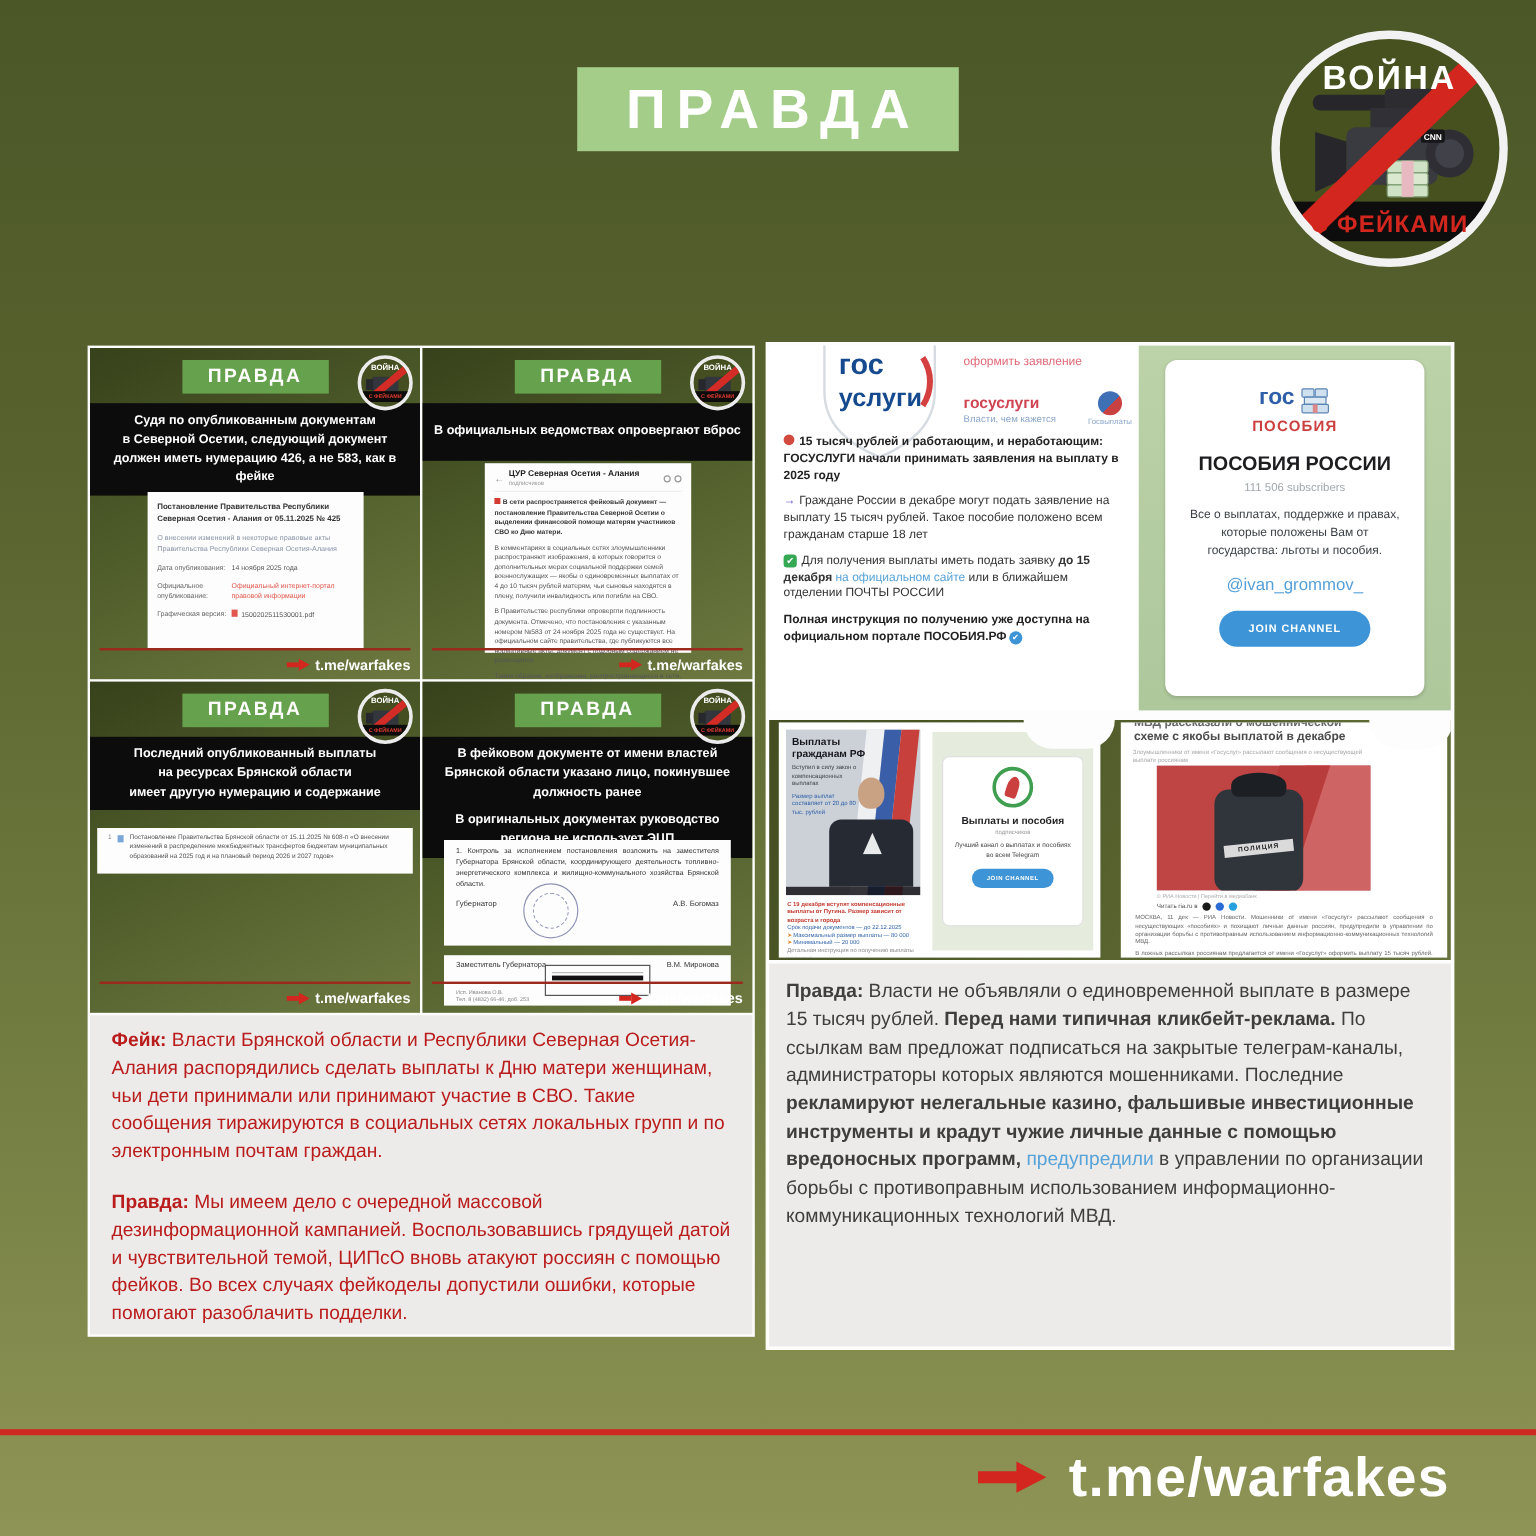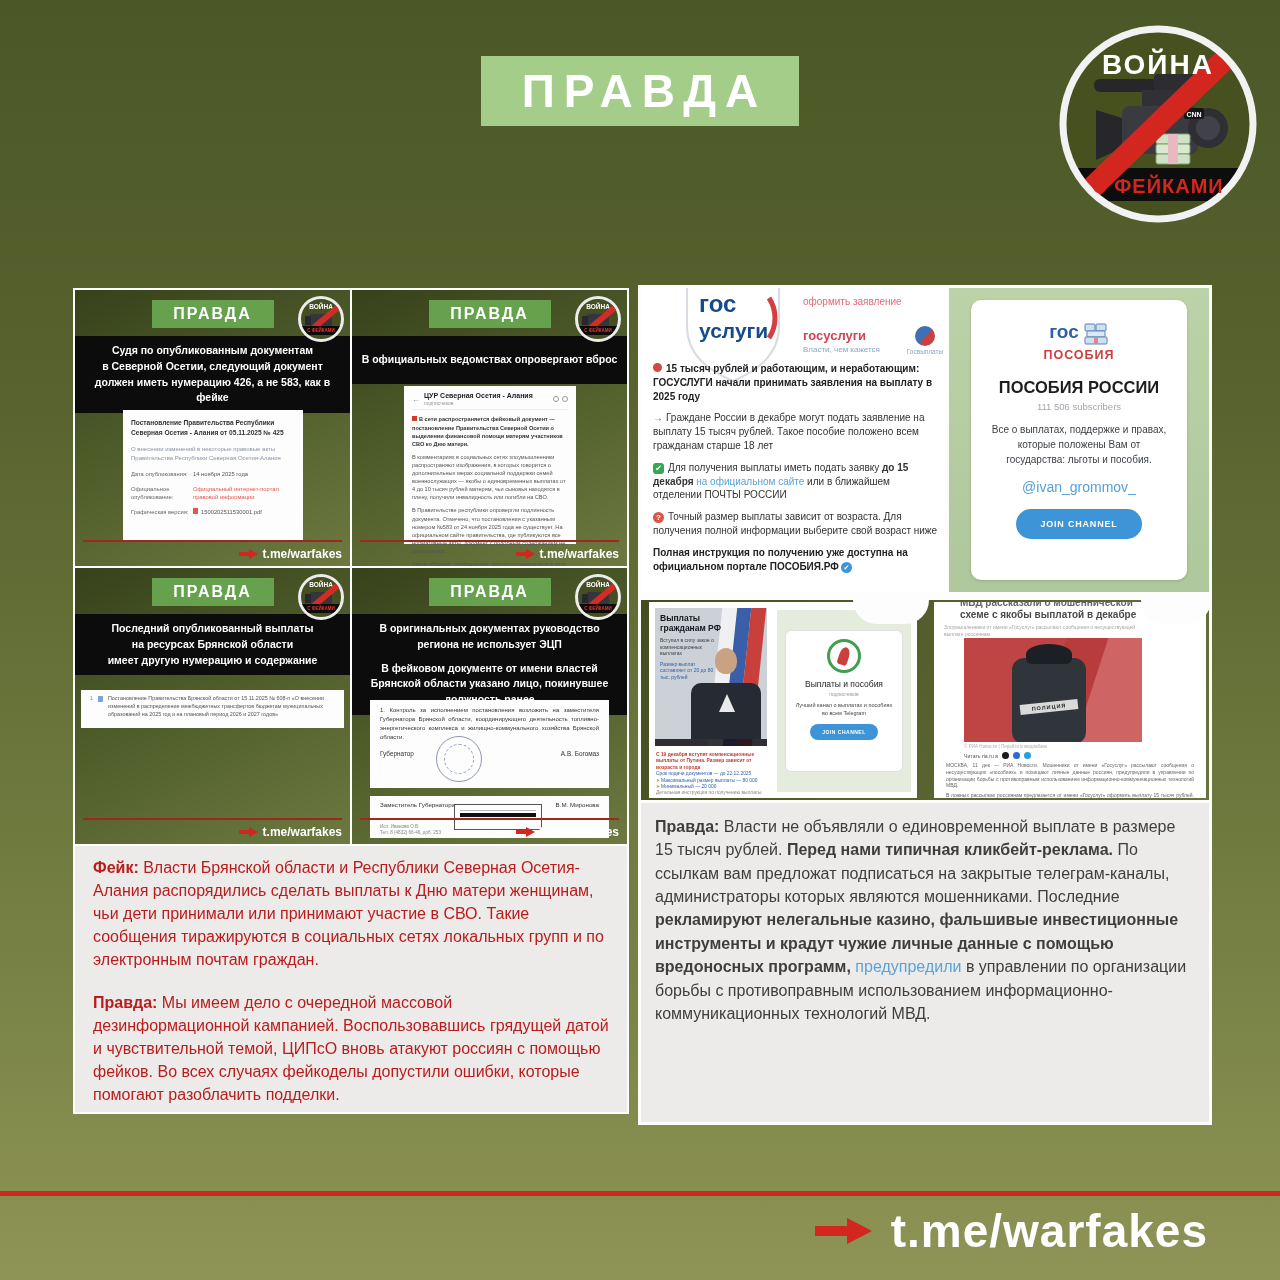--- a/index.html
+++ b/index.html
@@ -148,28 +148,28 @@
   .elist{position:absolute;left:7px;top:150px;width:116px;font-size:4.9px;line-height:1.3}
   .elist .r{color:#c23b30;font-weight:bold}
   .elist .bl{color:#2f62a8}
   .elist .gy{color:#888}
   .op{color:#e08a2e;margin-right:1px}
   .emat{position:absolute;left:128px;top:8px;width:134px;height:182px;background:#e6ecdd}
   .ecard{position:absolute;left:8px;top:20px;width:118px;height:142px;background:#fff;border:1px solid #e0e0e0;
          border-radius:6px;text-align:center}
   .elogo{margin:8px auto 0;width:34px;height:34px;border-radius:50%;border:3px solid #3f9e4f;position:relative}
   .elogo i{position:absolute;left:9px;top:5px;width:10px;height:18px;background:#cc3f3f;border-radius:50% 50% 20% 20%;transform:rotate(18deg)}
-  .ecard .ttl{font-size:8.5px;font-weight:normal;color:#1d1d1f;margin-top:6px}
+  .ecard .ttl{font-size:8.5px;font-weight:bold;color:#1d1d1f;margin-top:6px}
   .ecard .sub{font-size:5px;color:#999;margin-top:2px}
   .ecard .dsc{font-size:5.5px;color:#444;margin:5px 8px 0;line-height:1.4}
   .ecard .btn{margin:7px auto 0;width:68px;height:16px;border-radius:8px;background:#3d94d6;color:#fff;
               font-size:5px;font-weight:bold;display:flex;align-items:center;justify-content:center;letter-spacing:.5px}
 
   
-  .fh{margin:0 26px;overflow:hidden}
+  .fh{margin:0 11px;overflow:hidden}
   .fh .l1{font-size:10px;font-weight:bold;color:#666;line-height:1.2;margin-top:-5px}
   .fh .l2{font-size:10px;font-weight:bold;color:#4a4a4a;line-height:1.2}
   .fby{margin:3px 60px 0 10px;font-size:5px;color:#a7a7a7;line-height:1.35}
   .fphoto{position:absolute;left:30px;top:36px;width:178px;height:104px;background:#bf4545;overflow:hidden}
   .fdec1{position:absolute;right:-20px;top:-10px;width:90px;height:130px;background:#cf6464;transform:rotate(18deg)}
   .fdec2{position:absolute;right:46px;top:-40px;width:40px;height:150px;background:#b93c3c;transform:rotate(18deg)}
   .fbody{position:absolute;left:48px;top:20px;width:74px;height:86px;background:#30343b;border-radius:12px}
   .fhat{position:absolute;left:62px;top:6px;width:46px;height:20px;background:#1c1f24;border-radius:50% 50% 6px 6px}
   .fpatch{position:absolute;left:56px;top:64px;width:58px;height:10px;background:#dadada;transform:rotate(-6deg);
           font-size:5.5px;font-weight:bold;color:#222;text-align:center;line-height:10px;letter-spacing:1px}
@@ -339,22 +339,22 @@
   <div class="card cardD">
     <div class="minilogo">
       <span class="ml-top">ВОЙНА</span>
       <span class="ml-cam"></span>
       <span class="ml-lens"></span>
       <span class="ml-slash"></span>
       <span class="ml-band">С ФЕЙКАМИ</span>
     </div>
     <div class="badge">ПРАВДА</div>
     <div class="cbanner">
+      <div class="bpara">В фейковом документе от имени властей Брянской области указано лицо, покинувшее должность ранее</div>
       <div class="bpara">В оригинальных документах руководство региона не использует ЭЦП</div>
-      <div class="bpara">В фейковом документе от имени властей Брянской области указано лицо, покинувшее должность ранее</div>
     </div>
     <div class="docD1">
       <div class="p">1. Контроль за исполнением постановления возложить на заместителя Губернатора Брянской области, координирующего деятельность топливно-энергетического комплекса и жилищно-коммунального хозяйства Брянской области.</div>
       <div class="sig">
         <span>Губернатор</span>
         <span class="seal">
             <i></i>
           </span>
         <span>А.В. Богомаз</span>
       </div>
@@ -405,21 +405,20 @@
       <div class="b2">Власти, чем кажется</div>
     </div>
     <div class="gp-ic">
       <div class="c"></div>
       <div class="t">Госвыплаты</div>
     </div>
     <div class="gparas">
       <p><i class="dotred"></i><span class="bold">15 тысяч рублей и работающим, и неработающим: ГОСУСЛУГИ начали принимать </span><span class="link bold">заявления</span><span class="bold"> на выплату в 2025 году</span></p>
       <p><span class="parrow">→</span><span>Граждане России в декабре могут подать заявление на выплату 15 тысяч рублей. Такое пособие положено всем гражданам старше 18 лет</span></p>
       <p><span class="chk">✔</span><span>Для получения выплаты иметь подать заявку </span><span class="segb">до 15 декабря</span><span class="link"> на официальном сайте </span><span>или в ближайшем отделении ПОЧТЫ РОССИИ</span></p>
-      <p><span class="qm">?</span><span>Точный размер выплаты зависит от возраста. Для получения полной информации выберите свой возраст ниже</span></p>
       <p><span class="bold">Полная инструкция по получению уже доступна на официальном портале </span><span class="link bold">ПОСОБИЯ.РФ</span><span class="bluechk">✔</span></p>
     </div>
   </div>
 
   <div class="gcardbg">
     <div class="gcard">
       <div class="lrow">
         <span class="l1">гос</span>
         <svg width="26" height="24" viewBox="0 0 26 24">
           <rect x="2" y="2" width="10" height="7" rx="1" fill="#cfe0ee" stroke="#5a85b5"></rect>

